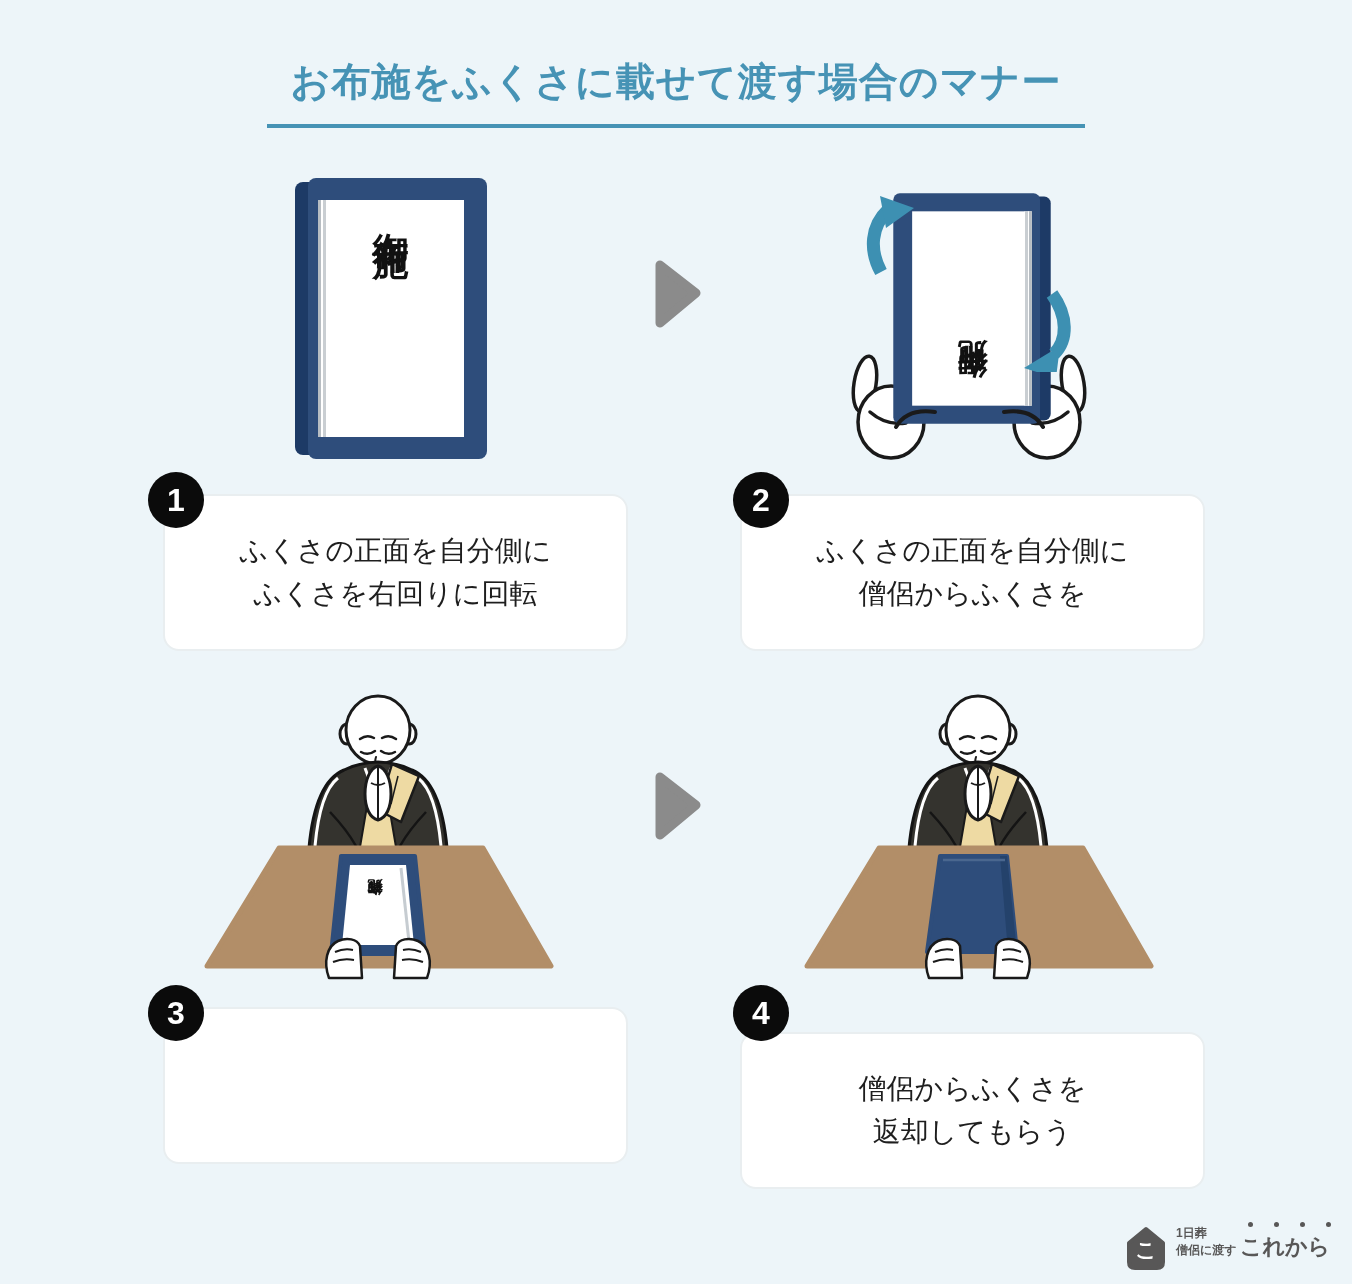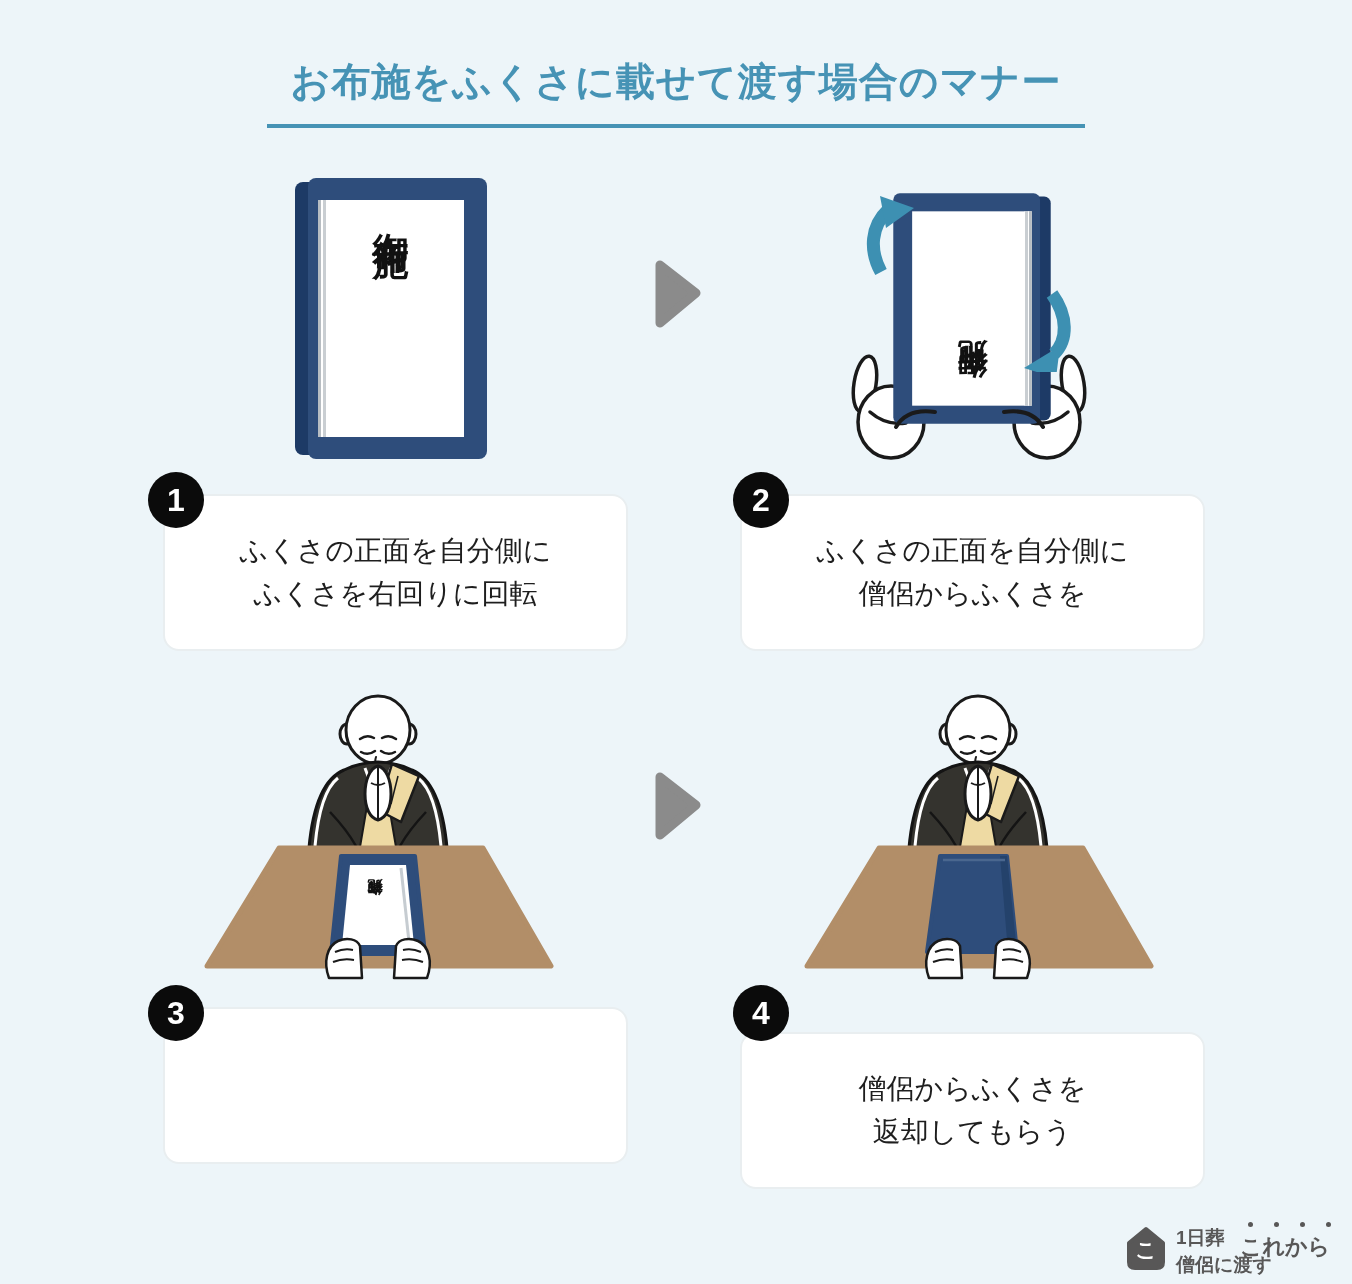--- a/index.html
+++ b/index.html
@@ -90,21 +90,21 @@
   }
   .badge-1{left:148px;top:472px;}
   .badge-2{left:733px;top:472px;}
   .badge-3{left:148px;top:985px;}
   .badge-4{left:733px;top:985px;}
   
   .logo{position:absolute;left:1122px;top:1222px;width:215px;height:50px;}
   .logo .house{position:absolute;left:0;top:2px;}
   .logo .sub{
     position:absolute;left:54px;top:3px;
-    font-size:19px;font-weight:700;color:#585757;line-height:1.4;
+    font-size:12px;font-weight:700;color:#585757;line-height:1.4;
     white-space:nowrap;
   }
   .logo .brand{
     position:absolute;left:118px;top:10px;
     font-size:22px;font-weight:700;color:#585757;letter-spacing:0px;
     white-space:nowrap;
   }
   .logo .dots{position:absolute;left:126px;top:0;display:flex;gap:21px;}
   .logo .dots span{width:5px;height:5px;border-radius:50%;background:#585757;}
 </style>

